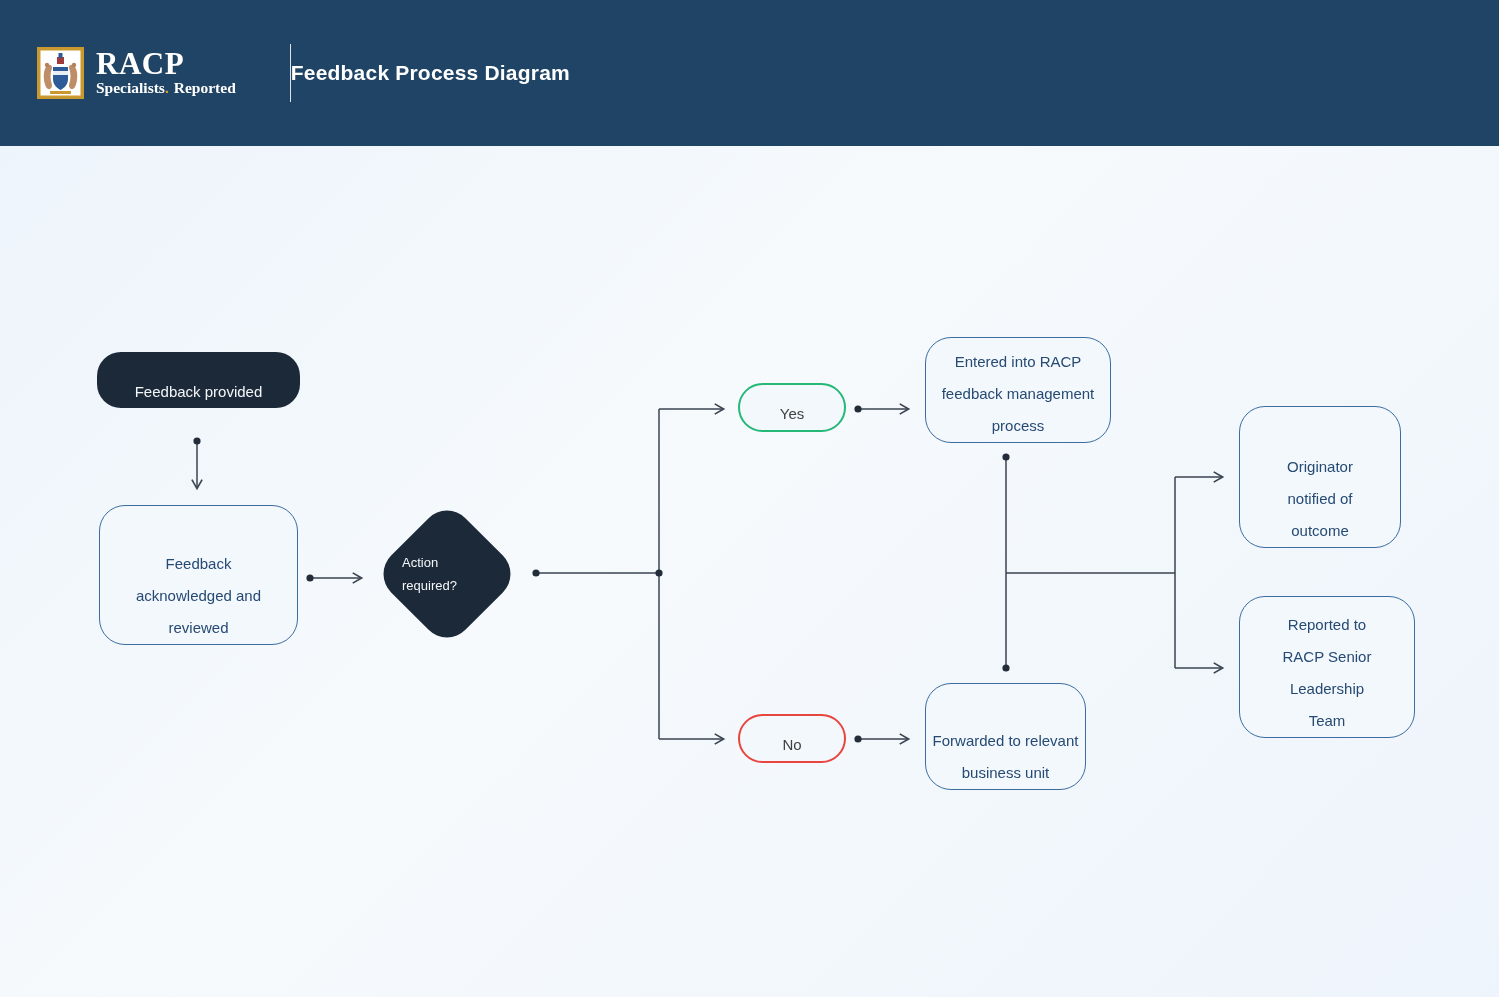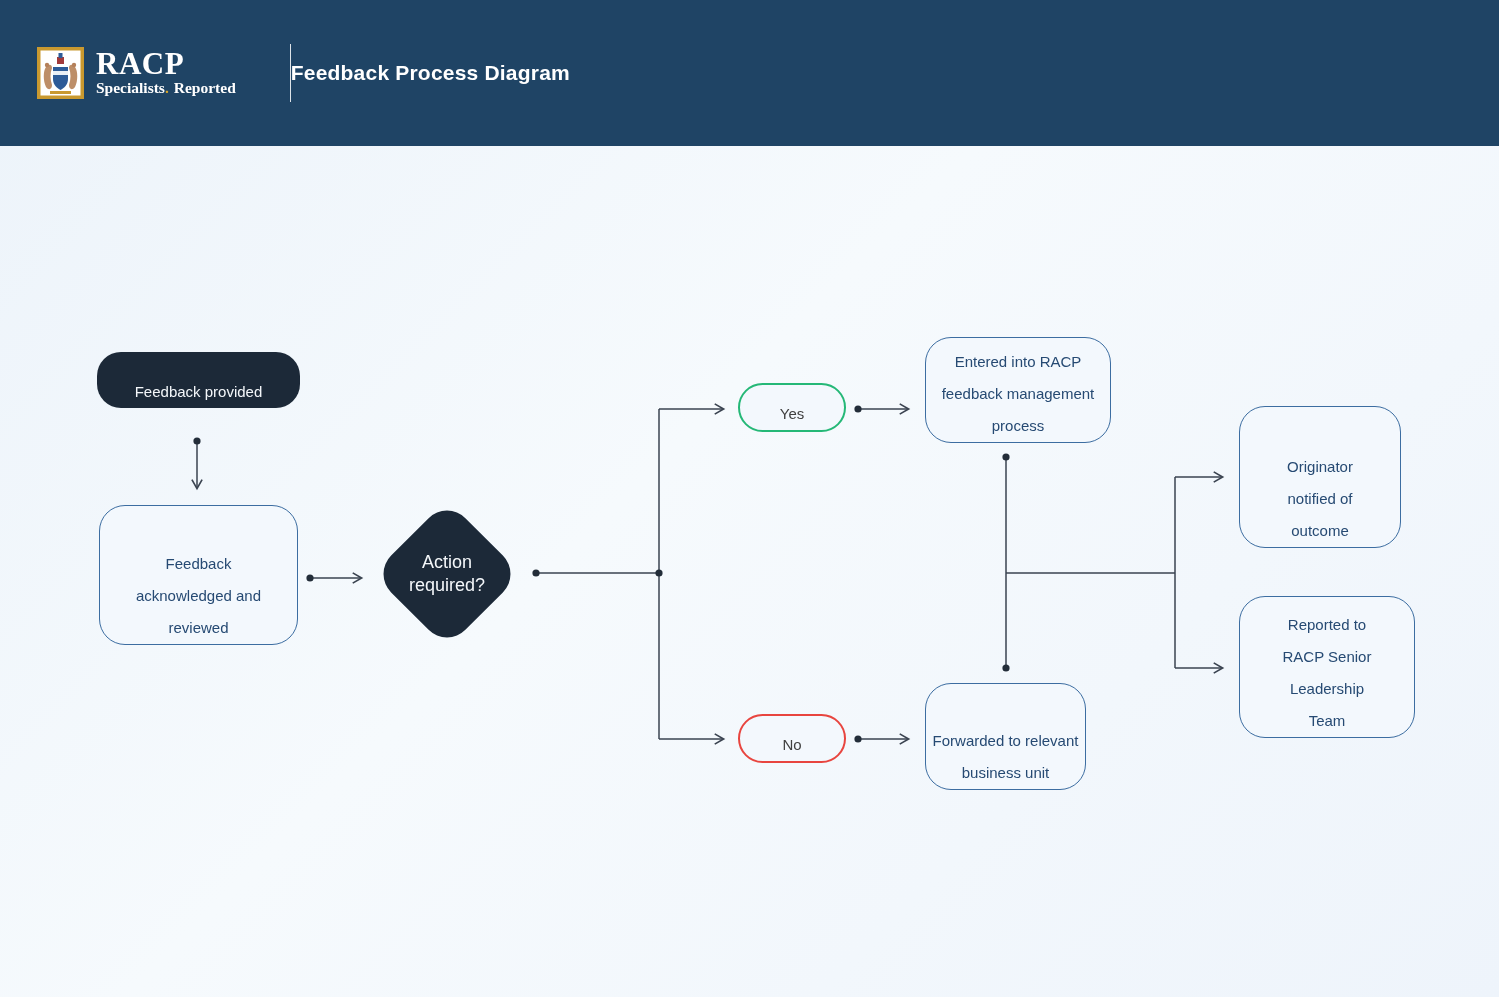--- a/index.html
+++ b/index.html
@@ -110,23 +110,23 @@
     background: #1c2938;
     border-radius: 26px;
     transform: translate(-50%, -50%) rotate(45deg);
   }
   .diamond-label {
     position: absolute;
     inset: 0;
     display: flex;
     align-items: center;
     justify-content: center;
-    text-align: center;
+    text-align: left;
     color: #f4f7fa;
-    font-size: 18px;
+    font-size: 13px;
     line-height: 23px;
   }
   .diamond-label .label { max-width: 90px; }
 
   
   .connector-layer {
     position: absolute;
     inset: 0;
     width: 1499px;
     height: 997px;

